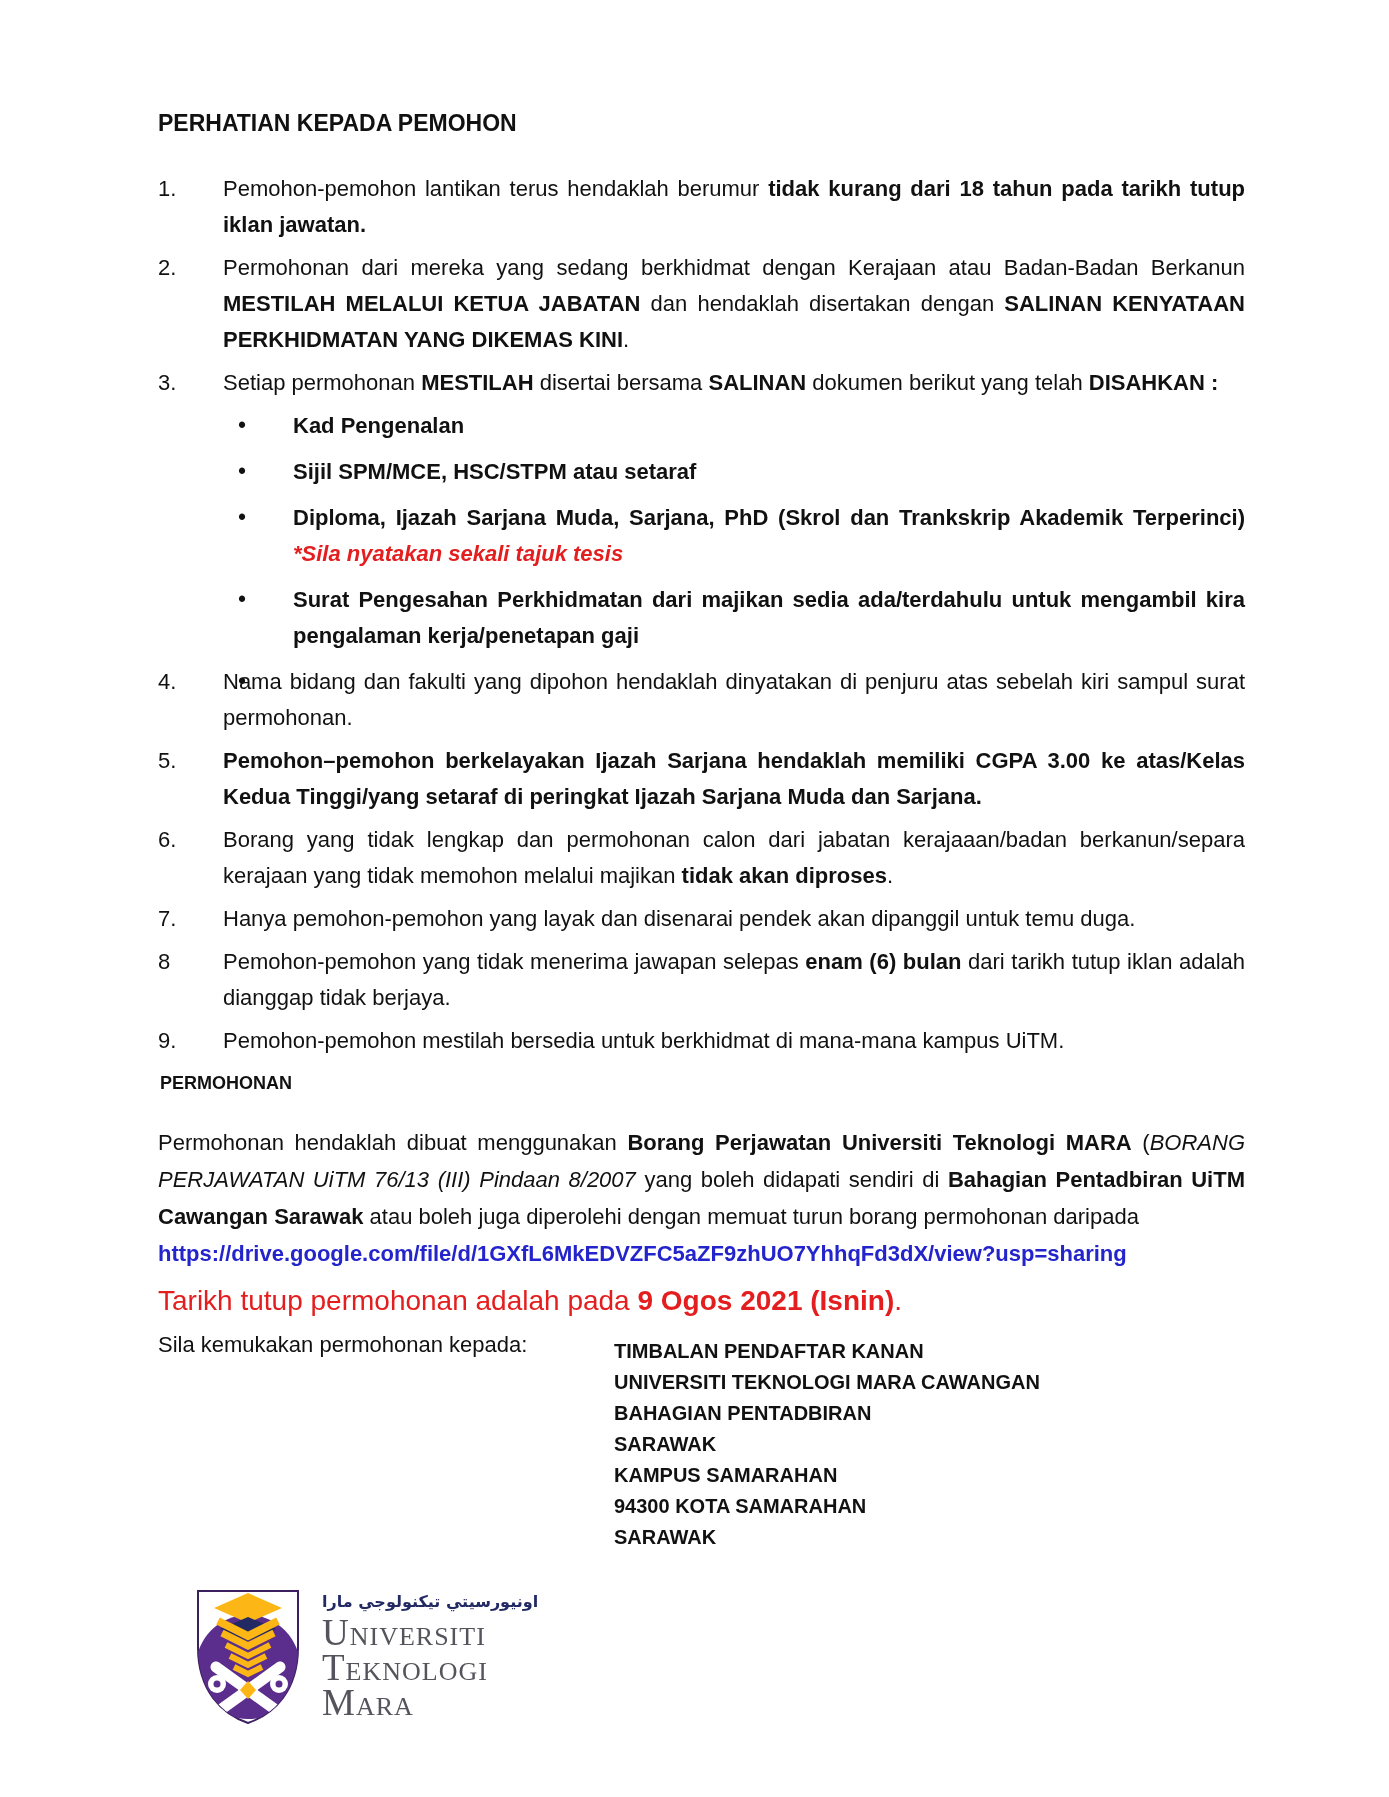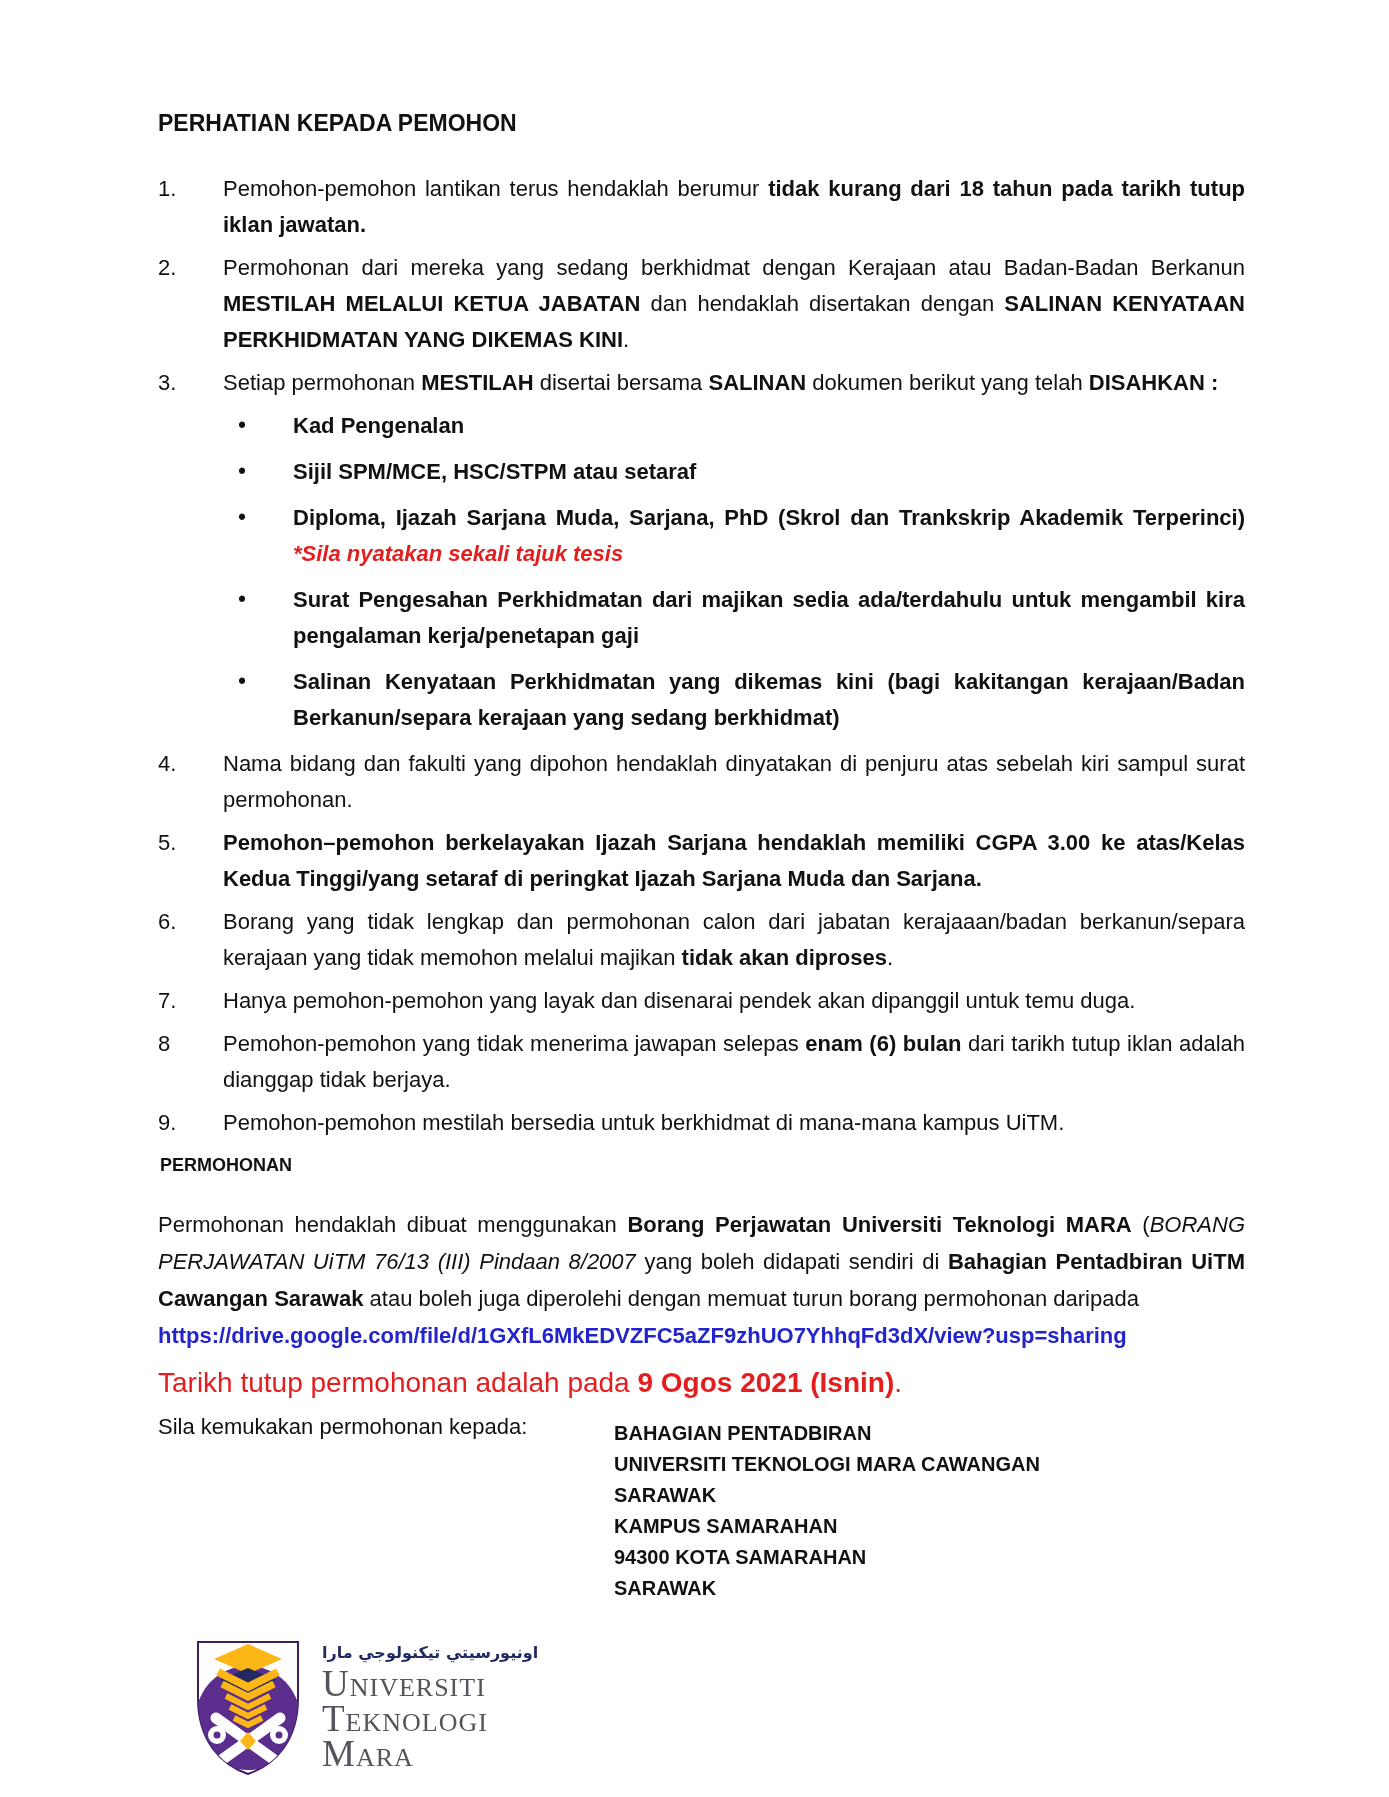--- a/index.html
+++ b/index.html
@@ -60,21 +60,21 @@
   <h1 class="doc-title">PERHATIAN KEPADA PEMOHON</h1>
 
   <div id="list">
       <div class="item"><span class="marker">1.</span><span><span class="s-r">Pemohon-pemohon lantikan terus hendaklah berumur </span><span class="s-b">tidak kurang dari 18 tahun pada tarikh tutup iklan jawatan.</span></span></div>
       <div class="item"><span class="marker">2.</span><span><span class="s-r">Permohonan dari mereka yang sedang berkhidmat dengan Kerajaan atau Badan-Badan Berkanun </span><span class="s-b">MESTILAH MELALUI KETUA JABATAN</span><span class="s-r"> dan hendaklah disertakan dengan </span><span class="s-b">SALINAN KENYATAAN PERKHIDMATAN YANG DIKEMAS KINI</span><span class="s-r">.</span></span></div>
       <div class="item"><span class="marker">3.</span><span><span class="s-r">Setiap permohonan </span><span class="s-b">MESTILAH</span><span class="s-r"> disertai bersama </span><span class="s-b">SALINAN</span><span class="s-r"> dokumen berikut yang telah </span><span class="s-b">DISAHKAN :</span></span></div>
       <div class="bullet"><span class="marker">•</span><span><span class="s-b">Kad Pengenalan</span></span></div>
       <div class="bullet"><span class="marker">•</span><span><span class="s-b">Sijil SPM/MCE, HSC/STPM atau setaraf</span></span></div>
       <div class="bullet"><span class="marker">•</span><span><span class="s-b">Diploma, Ijazah Sarjana Muda, Sarjana, PhD (Skrol dan Trankskrip Akademik Terperinci) </span><span class="s-bi-red">*Sila nyatakan sekali tajuk tesis</span></span></div>
       <div class="bullet"><span class="marker">•</span><span><span class="s-b">Surat Pengesahan Perkhidmatan dari majikan sedia ada/terdahulu untuk mengambil kira pengalaman kerja/penetapan gaji</span></span></div>
-      <div class="bullet"><span class="marker">•</span><span><span class="s-b">Salinan Kenyataan Perkhidmatan yang dikemas kini (bagi kakitangan kerajaan/Badan Berkanun/separa kerajaan yang sedang berkhidmat)</span></span></div>
+      <div class="bullet"><span class="marker">•</span></div>
       <div class="item"><span class="marker">4.</span><span><span class="s-r">Nama bidang dan fakulti yang dipohon hendaklah dinyatakan di penjuru atas sebelah kiri sampul surat permohonan.</span></span></div>
       <div class="item"><span class="marker">5.</span><span><span class="s-b">Pemohon–pemohon berkelayakan Ijazah Sarjana hendaklah memiliki CGPA 3.00 ke atas/Kelas Kedua Tinggi/yang setaraf  di peringkat Ijazah Sarjana Muda dan Sarjana.</span></span></div>
       <div class="item"><span class="marker">6.</span><span><span class="s-r">Borang yang tidak lengkap dan permohonan calon dari jabatan kerajaaan/badan berkanun/separa kerajaan yang tidak memohon melalui majikan </span><span class="s-b">tidak akan diproses</span><span class="s-r">.</span></span></div>
       <div class="item"><span class="marker">7.</span><span><span class="s-r">Hanya pemohon-pemohon yang layak dan disenarai pendek akan dipanggil untuk temu duga.</span></span></div>
       <div class="item"><span class="marker">8</span><span><span class="s-r">Pemohon-pemohon yang tidak menerima jawapan selepas </span><span class="s-b">enam (6) bulan</span><span class="s-r"> dari tarikh tutup iklan adalah dianggap tidak berjaya.</span></span></div>
       <div class="item"><span class="marker">9.</span><span><span class="s-r">Pemohon-pemohon mestilah bersedia untuk berkhidmat di mana-mana kampus UiTM.</span></span></div>
     </div>
 
   <h2 class="section-heading">PERMOHONAN</h2>
 
@@ -83,22 +83,23 @@
   </div>
   <div class="link-line">
     <a class="drive-link">https://drive.google.com/file/d/1GXfL6MkEDVZFC5aZF9zhUO7YhhqFd3dX/view?usp=sharing</a>
   </div>
 
   <div class="closing-line" id="closing-line"><span class="s-red">Tarikh tutup permohonan adalah pada </span><span class="s-b-red">9 Ogos 2021 (Isnin)</span><span class="s-red">.</span></div>
 
   <div class="submit-flex">
     <div class="submit-label">Sila kemukakan permohonan kepada:</div>
     <div class="address" id="address">
+        <div class="addr-line">TIMBALAN PENDAFTAR KANAN</div>
+        <div class="addr-line">UNIVERSITI TEKNOLOGI MARA CAWANGAN</div>
         <div class="addr-line">BAHAGIAN PENTADBIRAN</div>
-        <div class="addr-line">UNIVERSITI TEKNOLOGI MARA CAWANGAN</div>
         <div class="addr-line">SARAWAK</div>
         <div class="addr-line">KAMPUS SAMARAHAN</div>
         <div class="addr-line">94300 KOTA SAMARAHAN</div>
         <div class="addr-line">SARAWAK</div>
       </div>
   </div>
 
   <div class="logo-row">
     <svg class="logo-shield" viewBox="0 0 112 140" xmlns="http://www.w3.org/2000/svg">
       <defs>

